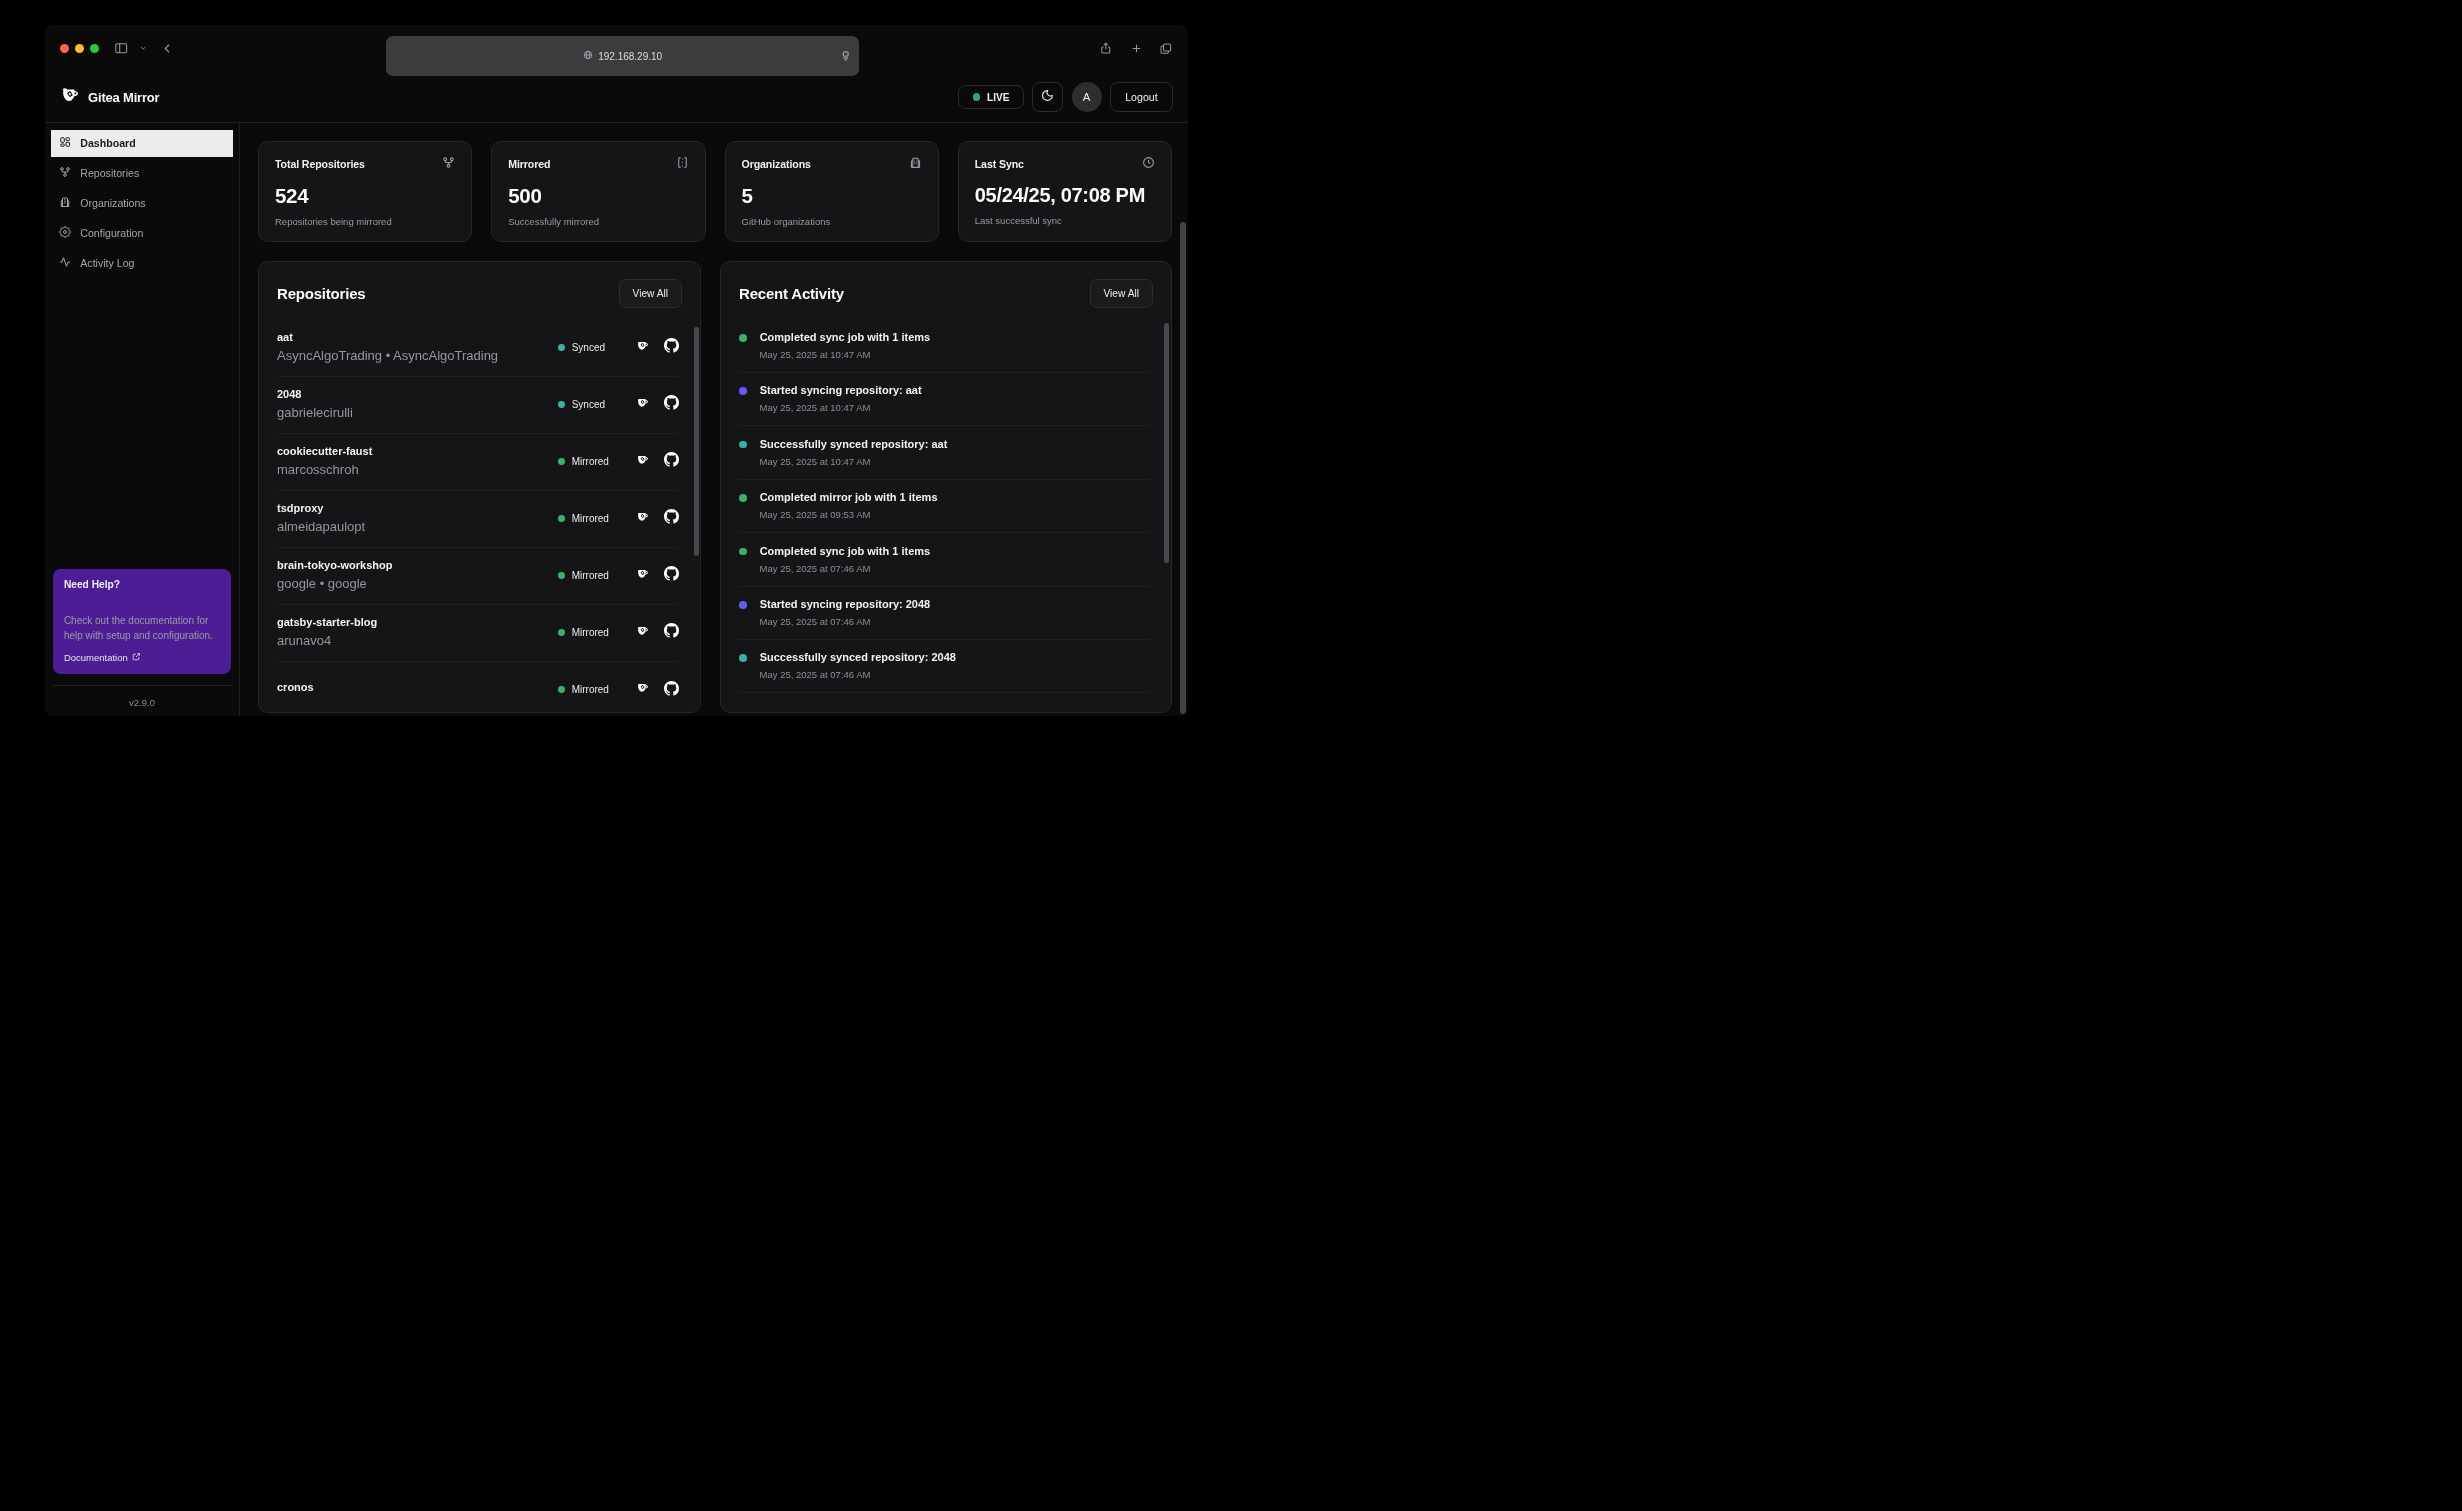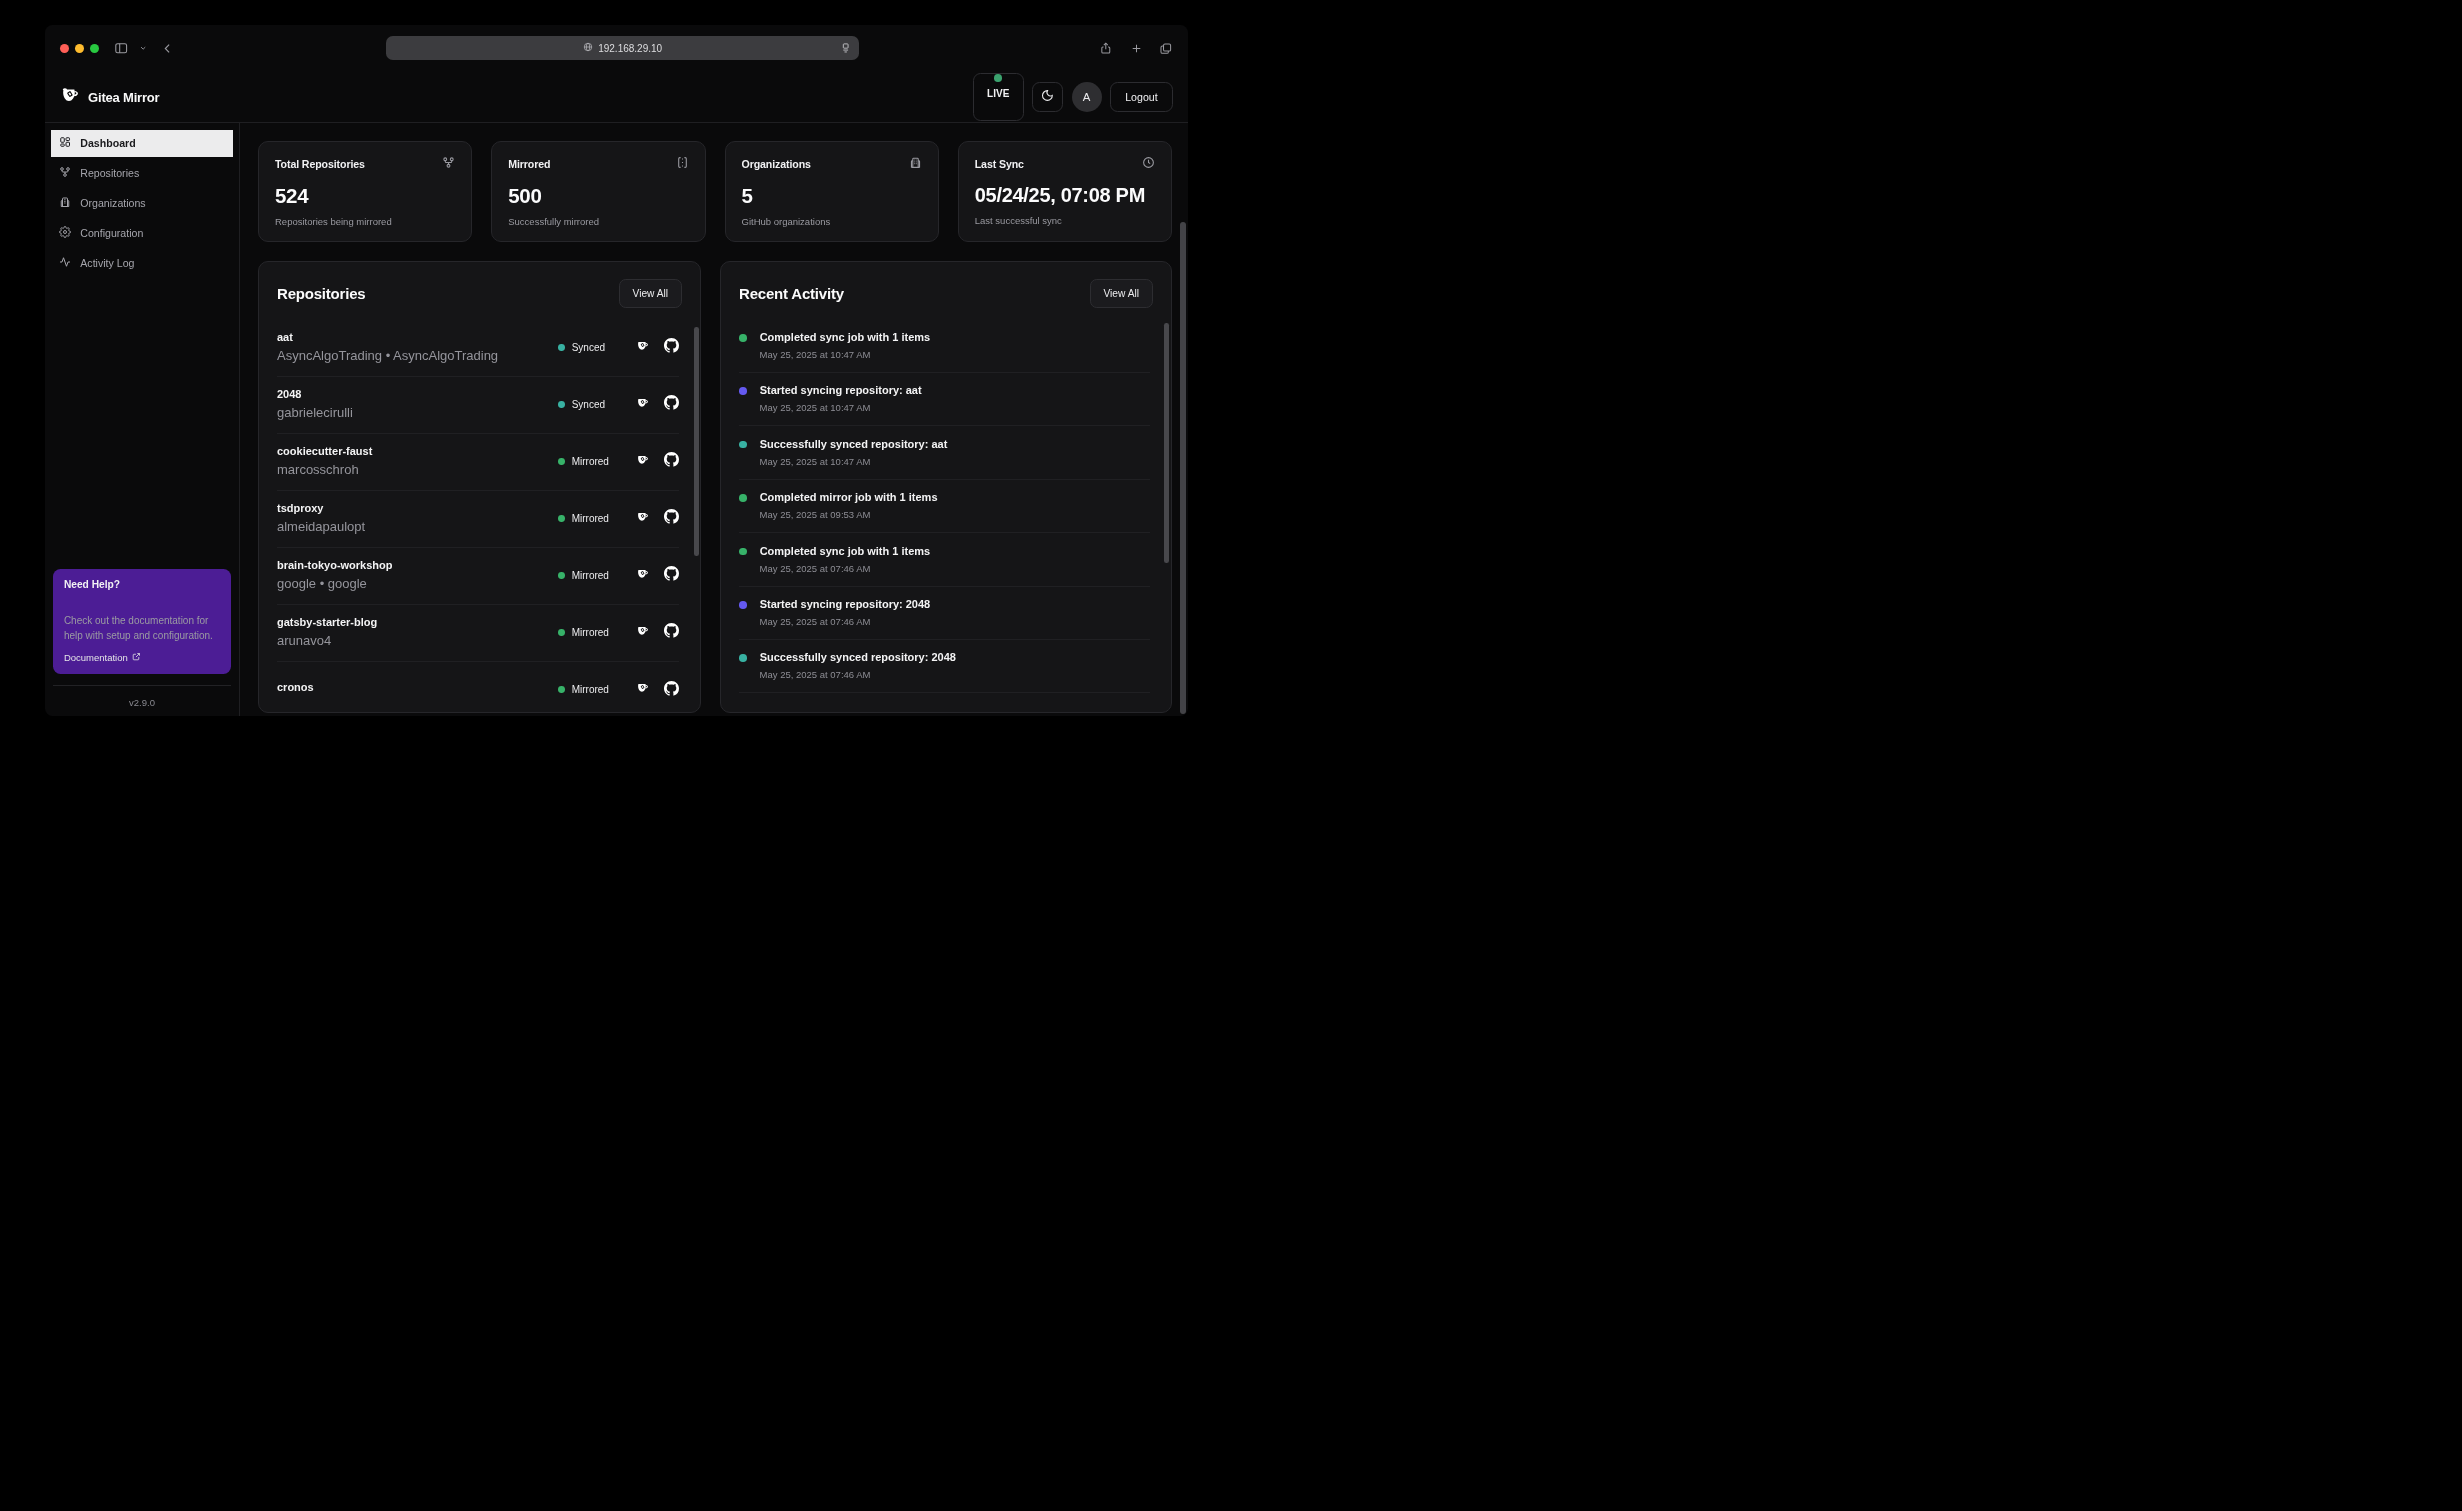--- a/index.html
+++ b/index.html
@@ -5,30 +5,30 @@
   * { margin:0; padding:0; box-sizing:border-box; }
   html,body { width:1231px; height:756px; background:#000; font-family:"Liberation Sans","DejaVu Sans",sans-serif; overflow:hidden; }
   .window { position:absolute; left:45px; top:25px; width:1143px; height:691px; background:#0a0a0b; border-radius:7.6px; overflow:hidden; box-shadow:0 15px 45px rgba(0,0,0,.7); }
 
   
   .titlebar { height:47px; display:flex; align-items:center; padding:0 15px; position:relative; }
   .lights { display:flex; gap:6px; margin-right:15px; }
   .light { width:9px; height:9px; border-radius:50%; }
   .tb-icons { display:flex; align-items:center; gap:10.6px; color:#9a9aa0; }
   .tb-btn { display:flex; align-items:center; justify-content:center; color:#9a9aa0; cursor:default; }
-  .urlbar { position:absolute; left:341px; width:473px; height:24px; top:11.4px; background:#3c3c3f; border-radius:6.8px; display:flex; align-items:center; justify-content:center; gap:5.3px; color:#dedee0; font-size:10px; }
+  .urlbar { position:absolute; left:341px; width:473px; height:40px; top:11.4px; background:#3c3c3f; border-radius:6.8px; display:flex; align-items:center; justify-content:center; gap:5.3px; color:#dedee0; font-size:10px; }
   .urlbar .reader { position:absolute; right:7.6px; color:#c8c8cc; }
   .tb-right { position:absolute; right:15px; display:flex; gap:16.7px; color:#9a9aa0; }
 
   
   .appheader { height:51px; border-bottom:0.8px solid #1f1f22; display:flex; align-items:center; justify-content:space-between; padding:0 15px; }
   .brand { display:flex; align-items:center; gap:7.6px; }
   .brand-title { font-size:13px; font-weight:bold; color:#fafafa; letter-spacing:-0.2px; }
   .hdr-right { display:flex; align-items:center; gap:8.3px; }
-  .live-badge { height:48px; padding:0 13.6px; border:0.8px solid #2c2c30; border-radius:7.6px; display:flex; align-items:center; gap:6.8px; color:#f1f1f3; font-size:10px; font-weight:bold;flex-direction:column; }
+  .live-badge { height:24px; padding:0 13.6px; border:0.8px solid #2c2c30; border-radius:7.6px; display:flex; align-items:center; gap:6.8px; color:#f1f1f3; font-size:10px; font-weight:bold; }
   .live-dot { width:7.6px; height:7.6px; border-radius:50%; }
   .icon-btn { width:31px; height:30px; border:0.8px solid #2c2c30; border-radius:7.6px; display:flex; align-items:center; justify-content:center; color:#ececee; background:transparent; }
   .avatar { width:30px; height:30px; border-radius:50%; background:#2e2e31; color:#ececee; font-size:11.4px; display:flex; align-items:center; justify-content:center; }
   .logout-btn { height:30px; padding:0 14.4px; border:0.8px solid #2c2c30; border-radius:7.6px; background:transparent; color:#f1f1f3; font-size:10.6px; display:flex; align-items:center; }
 
   
   .bodyrow { display:flex; height:594px; }
   .sidebar { width:195px; border-right:0.8px solid #1f1f22; padding:6.8px 6px 9px; display:flex; flex-direction:column; flex-shrink:0; }
   .nav-item { height:27px; border-radius:0; display:flex; align-items:center; gap:9px; padding:0 8.3px; color:#a6a6ad; font-size:10.6px; margin-bottom:3px; }
   .nav-item svg { flex-shrink:0; }

